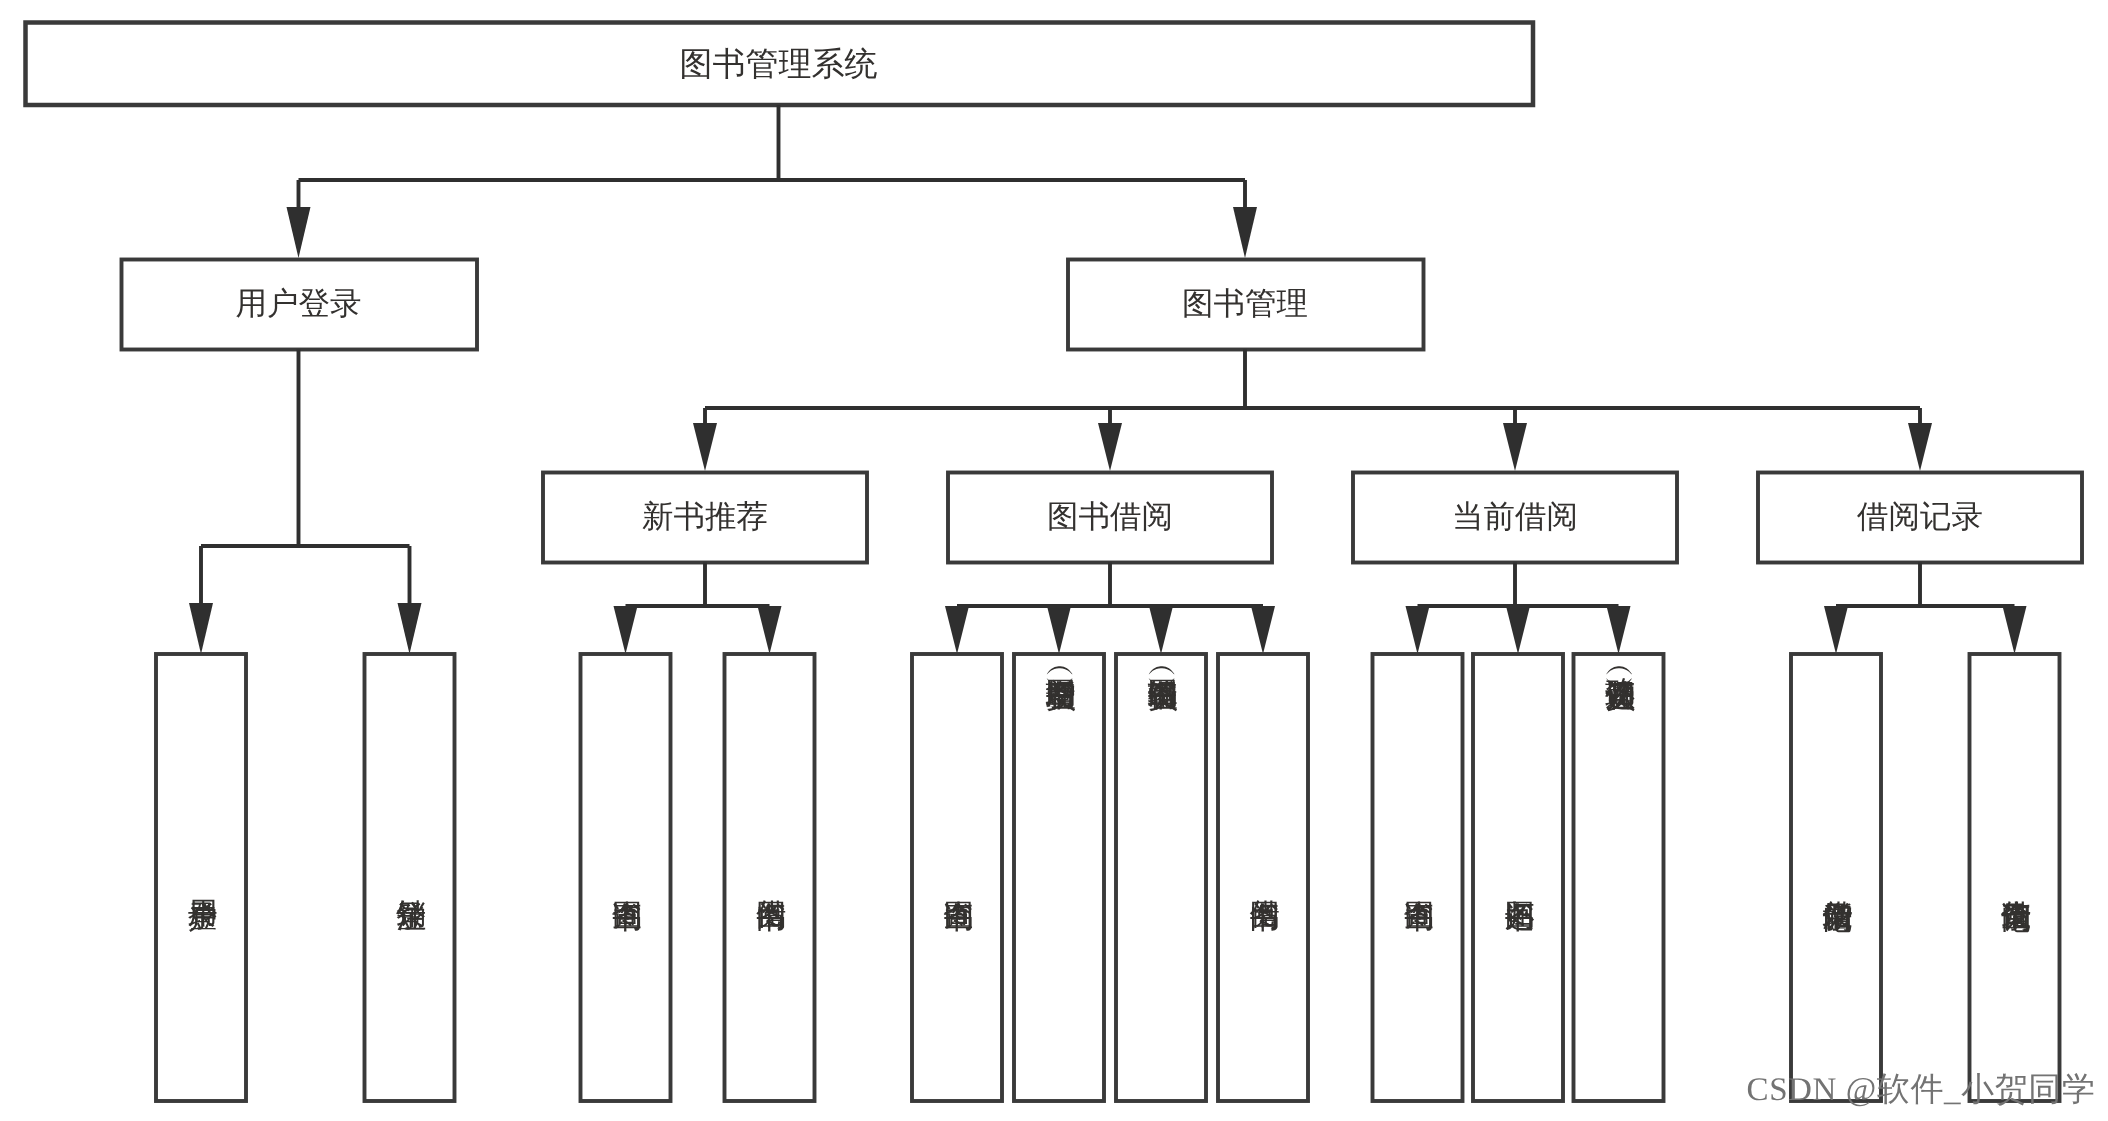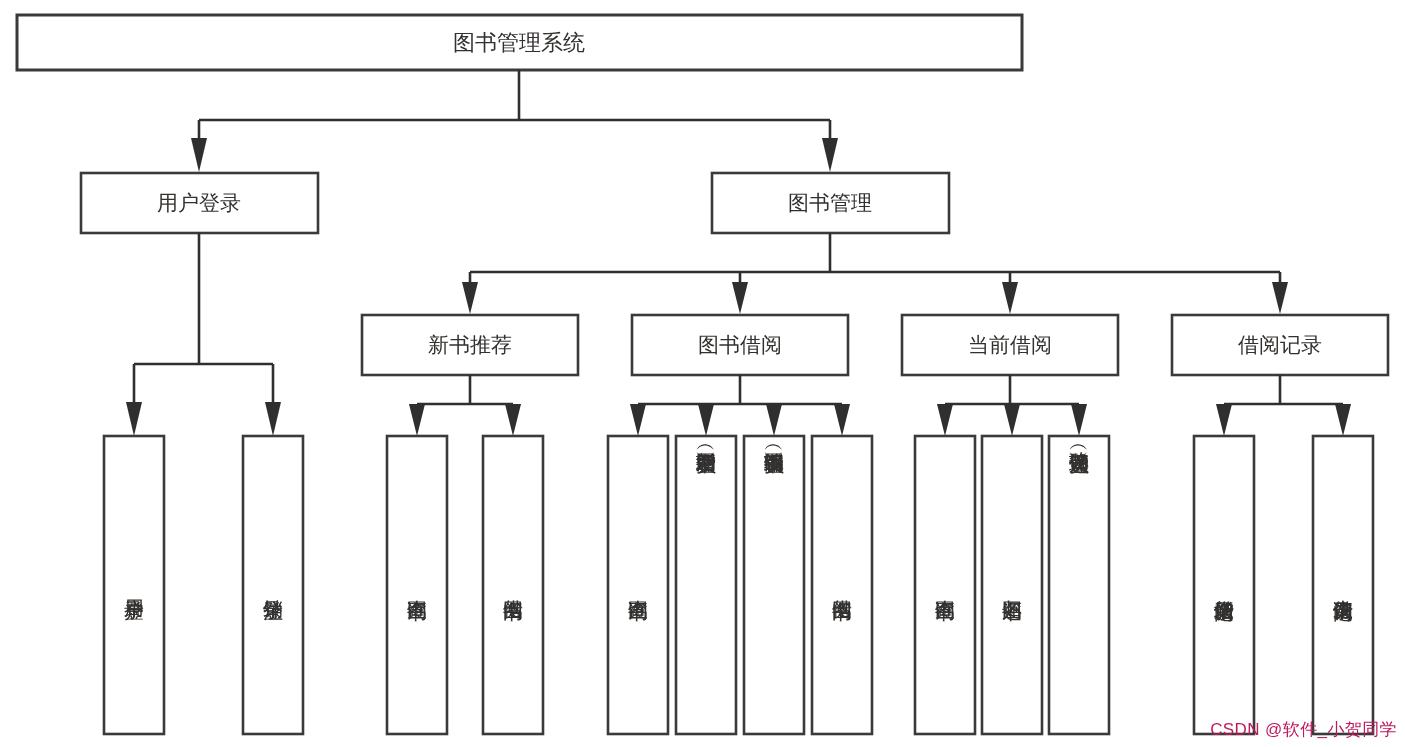--- a/index.html
+++ b/index.html
@@ -72,23 +72,23 @@
     line-height: 1.06;
     color: #33312f;
     letter-spacing: 0.5px;
     white-space: nowrap;
     text-align: center;
   }
   .watermark {
     position: absolute;
     right: 8px;
     bottom: 6px;
-    font-family: Liberation Sans, sans-serif;
-    font-size: 17px;
-    color: #be185d;
+    font-family: Liberation Serif, serif;
+    font-size: 22px;
+    color: #737373;
     letter-spacing: 0.4px;
     white-space: nowrap;
   }
 </style>
 </head>
 <body>
 
 <div id="diagram-root">
 
   <svg class="diagram-canvas" viewBox="0 0 1405 747">

